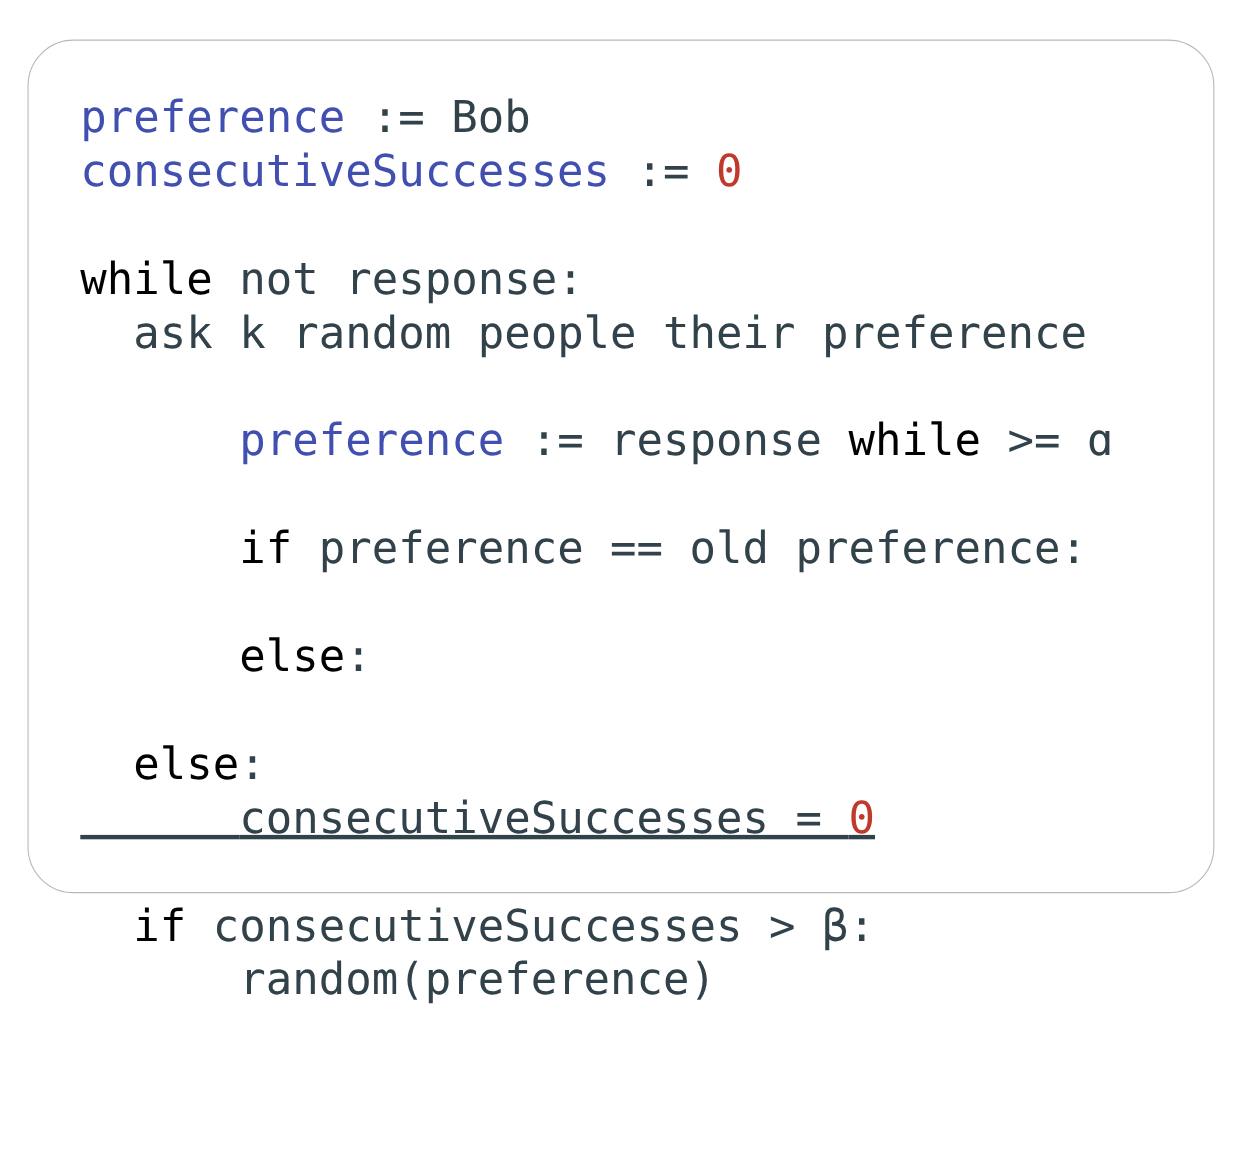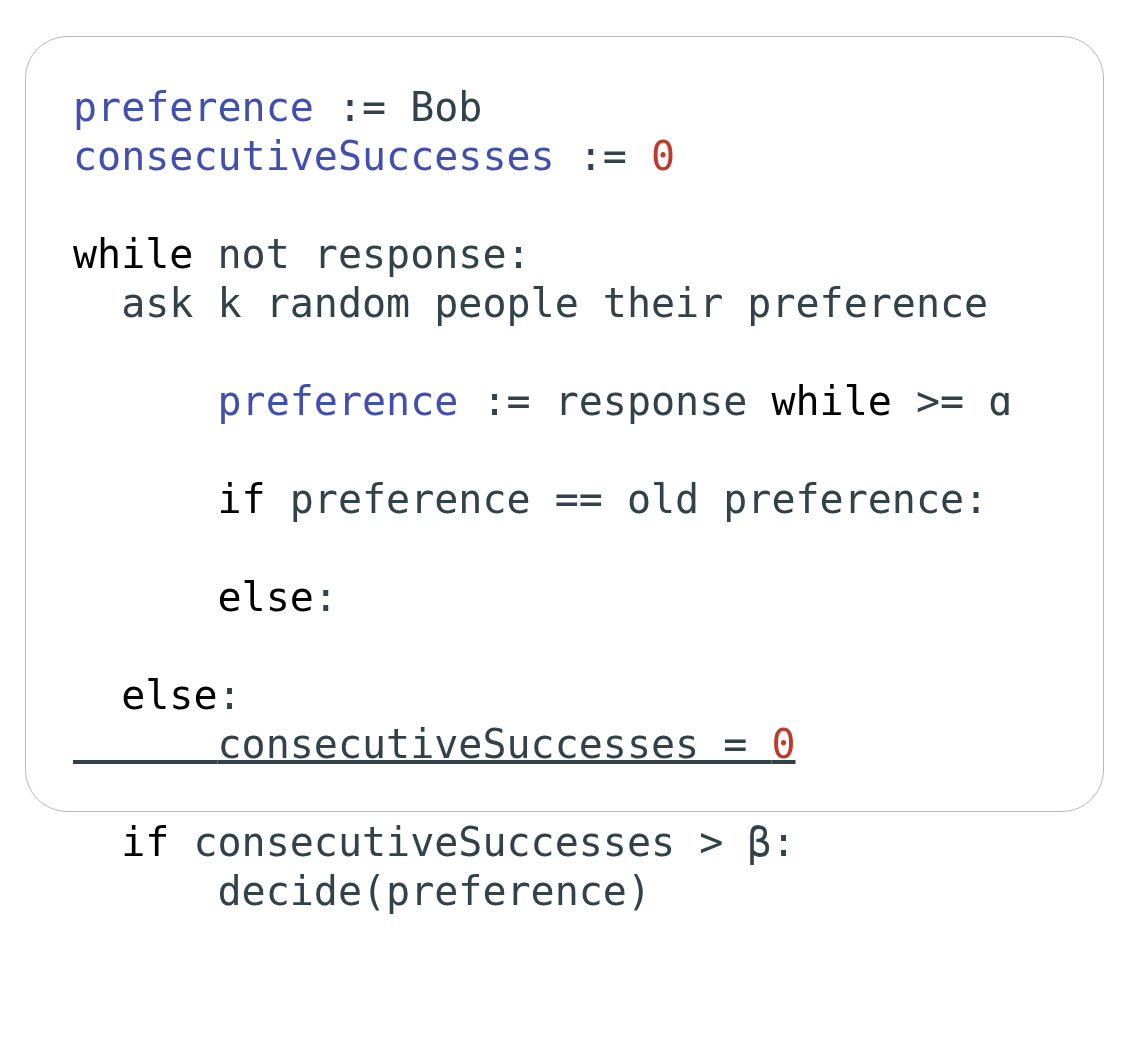--- a/index.html
+++ b/index.html
@@ -73,15 +73,15 @@
 </span><span class="code-line" style="height: 49px;"><span class="tok tok-txt">      </span><span class="tok tok-name">preference</span><span class="tok tok-txt"> := response </span><span class="tok tok-kw">while</span><span class="tok tok-txt"> &gt;= ɑ</span>
 </span><span class="code-line blank" style="height: 49px;">
 </span><span class="code-line" style="height: 49px;"><span class="tok tok-txt">      </span><span class="tok tok-kw">if</span><span class="tok tok-txt"> preference == old preference:</span>
 </span><span class="code-line" style="height: 49px;"><span class="tok tok-txt">          </span>
 </span><span class="code-line" style="height: 49px;"><span class="tok tok-txt">      </span><span class="tok tok-kw">else</span><span class="tok tok-txt">:</span>
 </span><span class="code-line blank" style="height: 49px;">
 </span><span class="code-line" style="height: 49px;"><span class="tok tok-txt">  </span><span class="tok tok-kw">else</span><span class="tok tok-txt">:</span>
 </span><span class="code-line" style="height: 49px; text-decoration: underline;"><span class="tok tok-txt">      </span><span class="tok tok-txt">consecutiveSuccesses = </span><span class="tok tok-num">0</span>
 </span><span class="code-line blank" style="height: 49px;">
 </span><span class="code-line" style="height: 49px;"><span class="tok tok-txt">  </span><span class="tok tok-kw">if</span><span class="tok tok-txt"> consecutiveSuccesses &gt; β:</span>
-</span><span class="code-line" style="height: 49px;"><span class="tok tok-txt">      </span><span class="tok tok-txt">decide(preference)</span>
+</span><span class="code-line" style="height: 49px;"><span class="tok tok-txt">      </span><span class="tok tok-txt">random(preference)</span>
 </span></pre>
 </div>
 
 </body></html>

